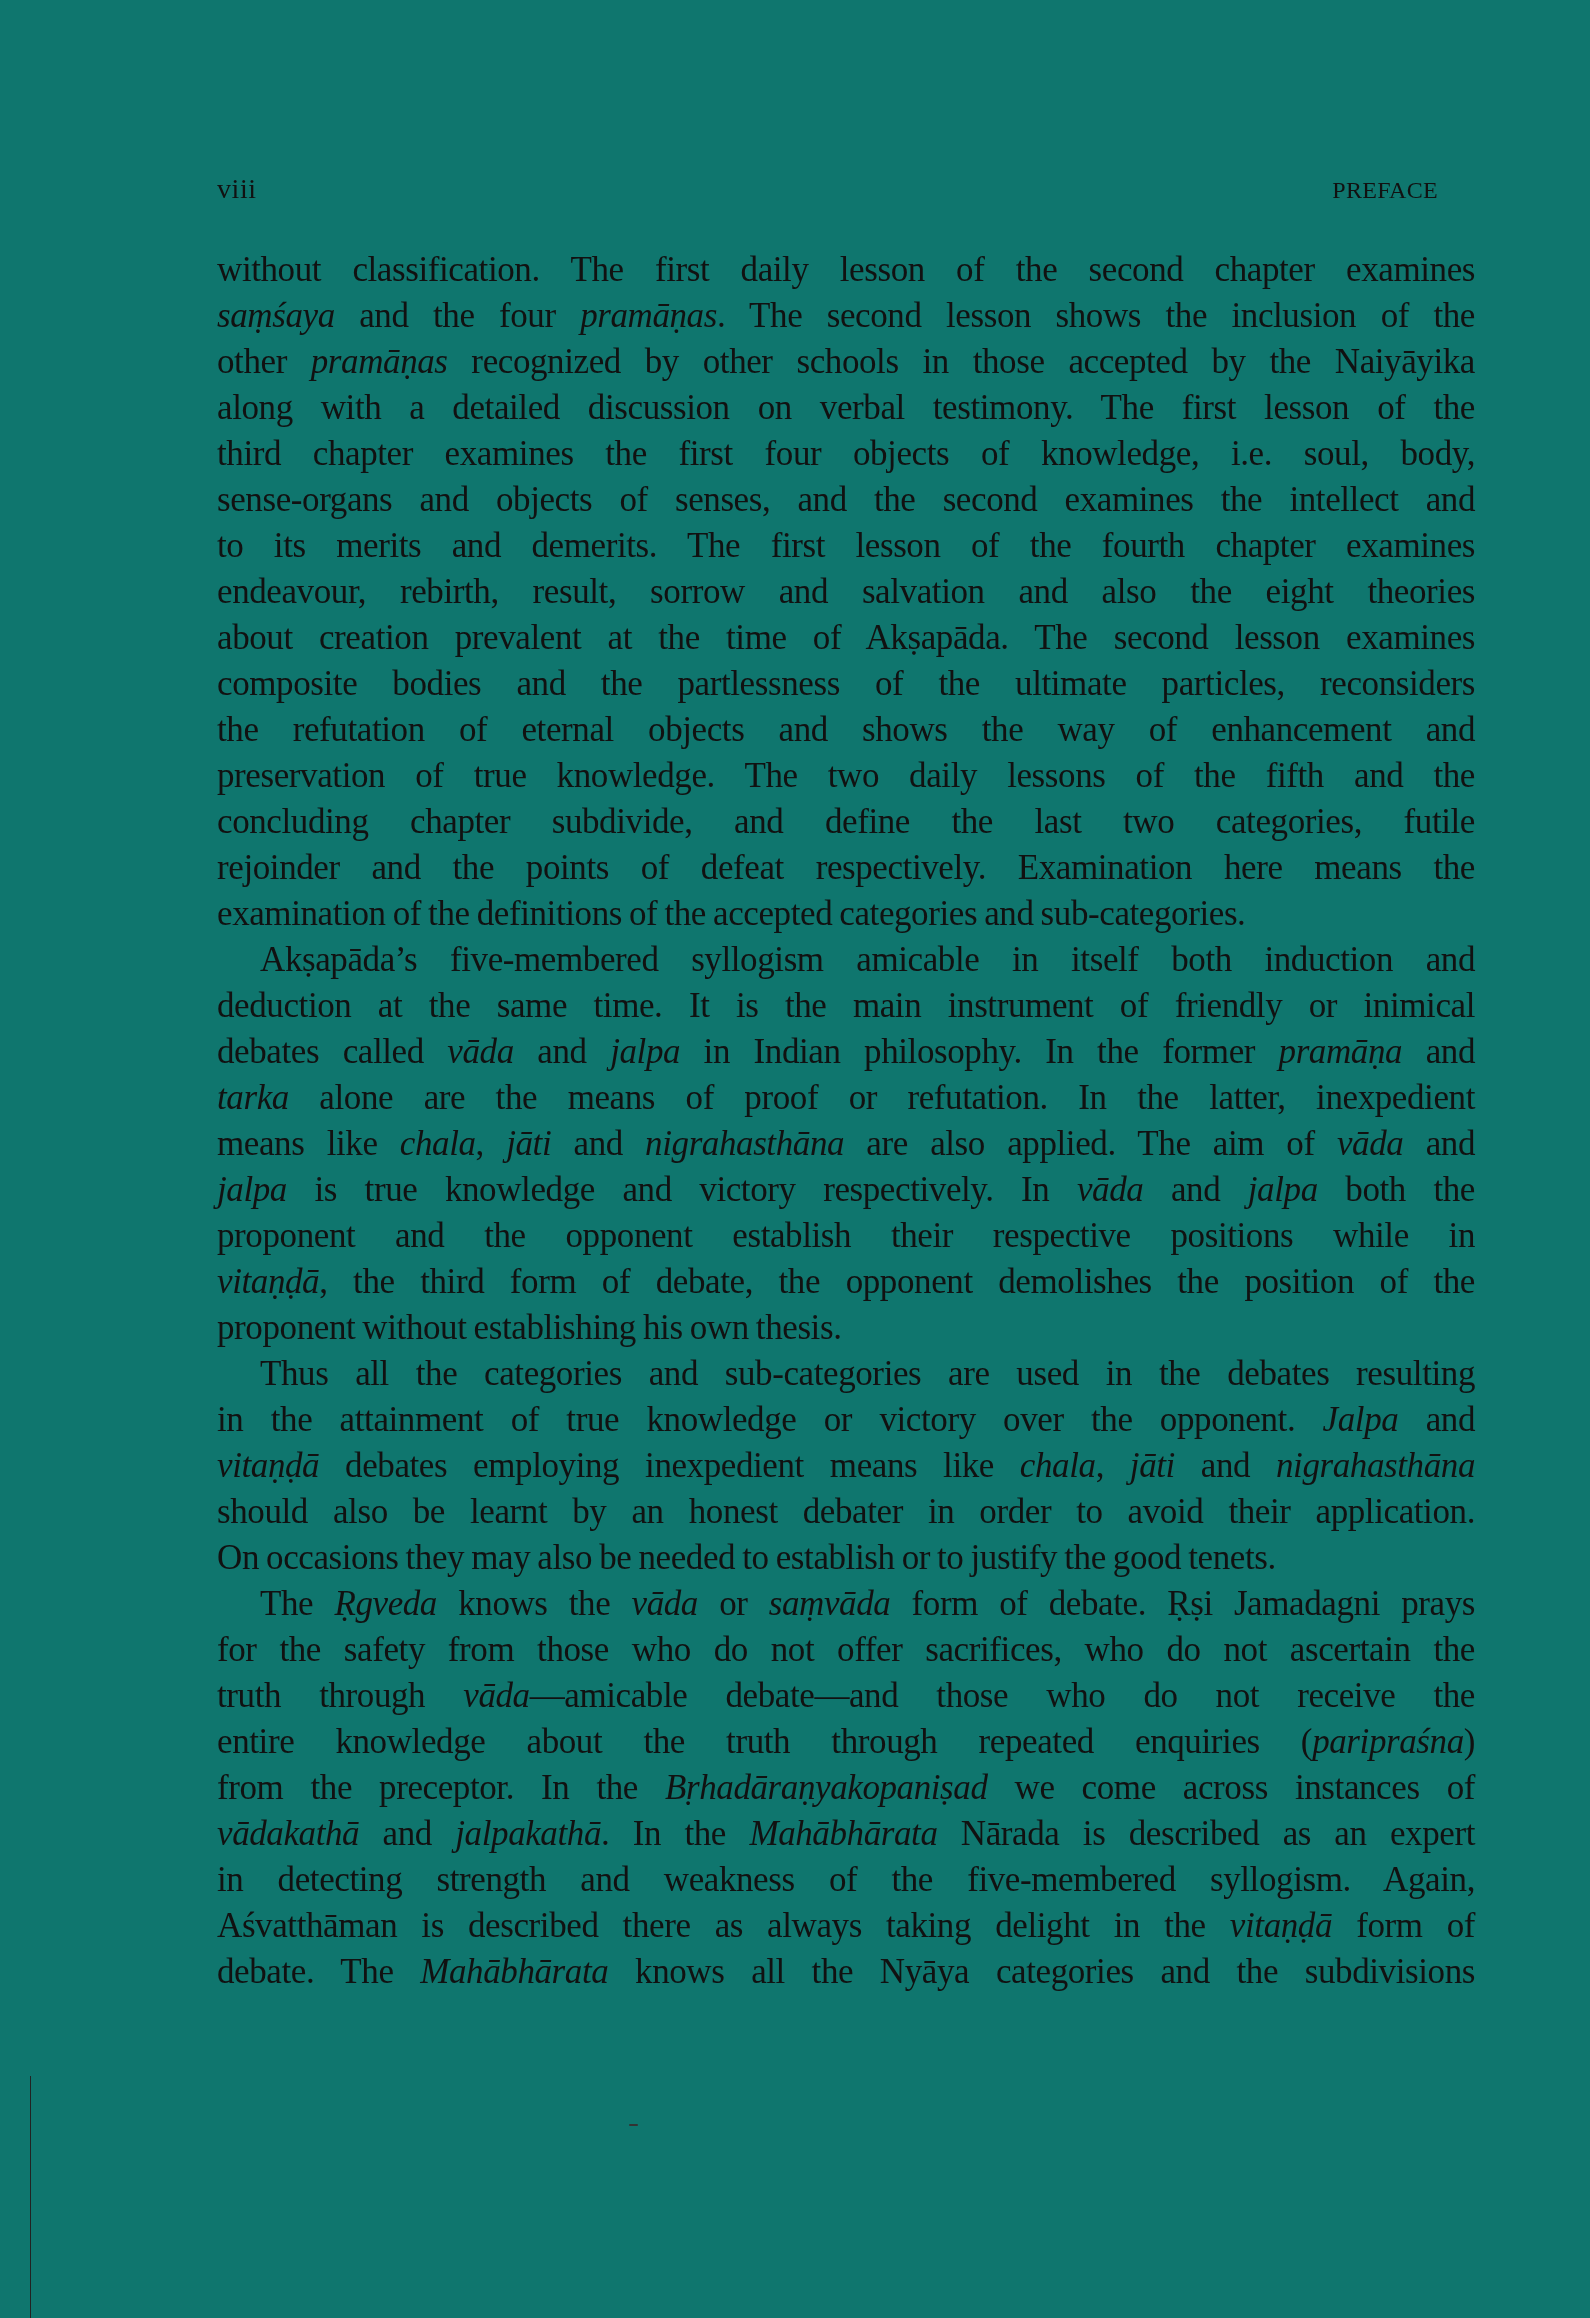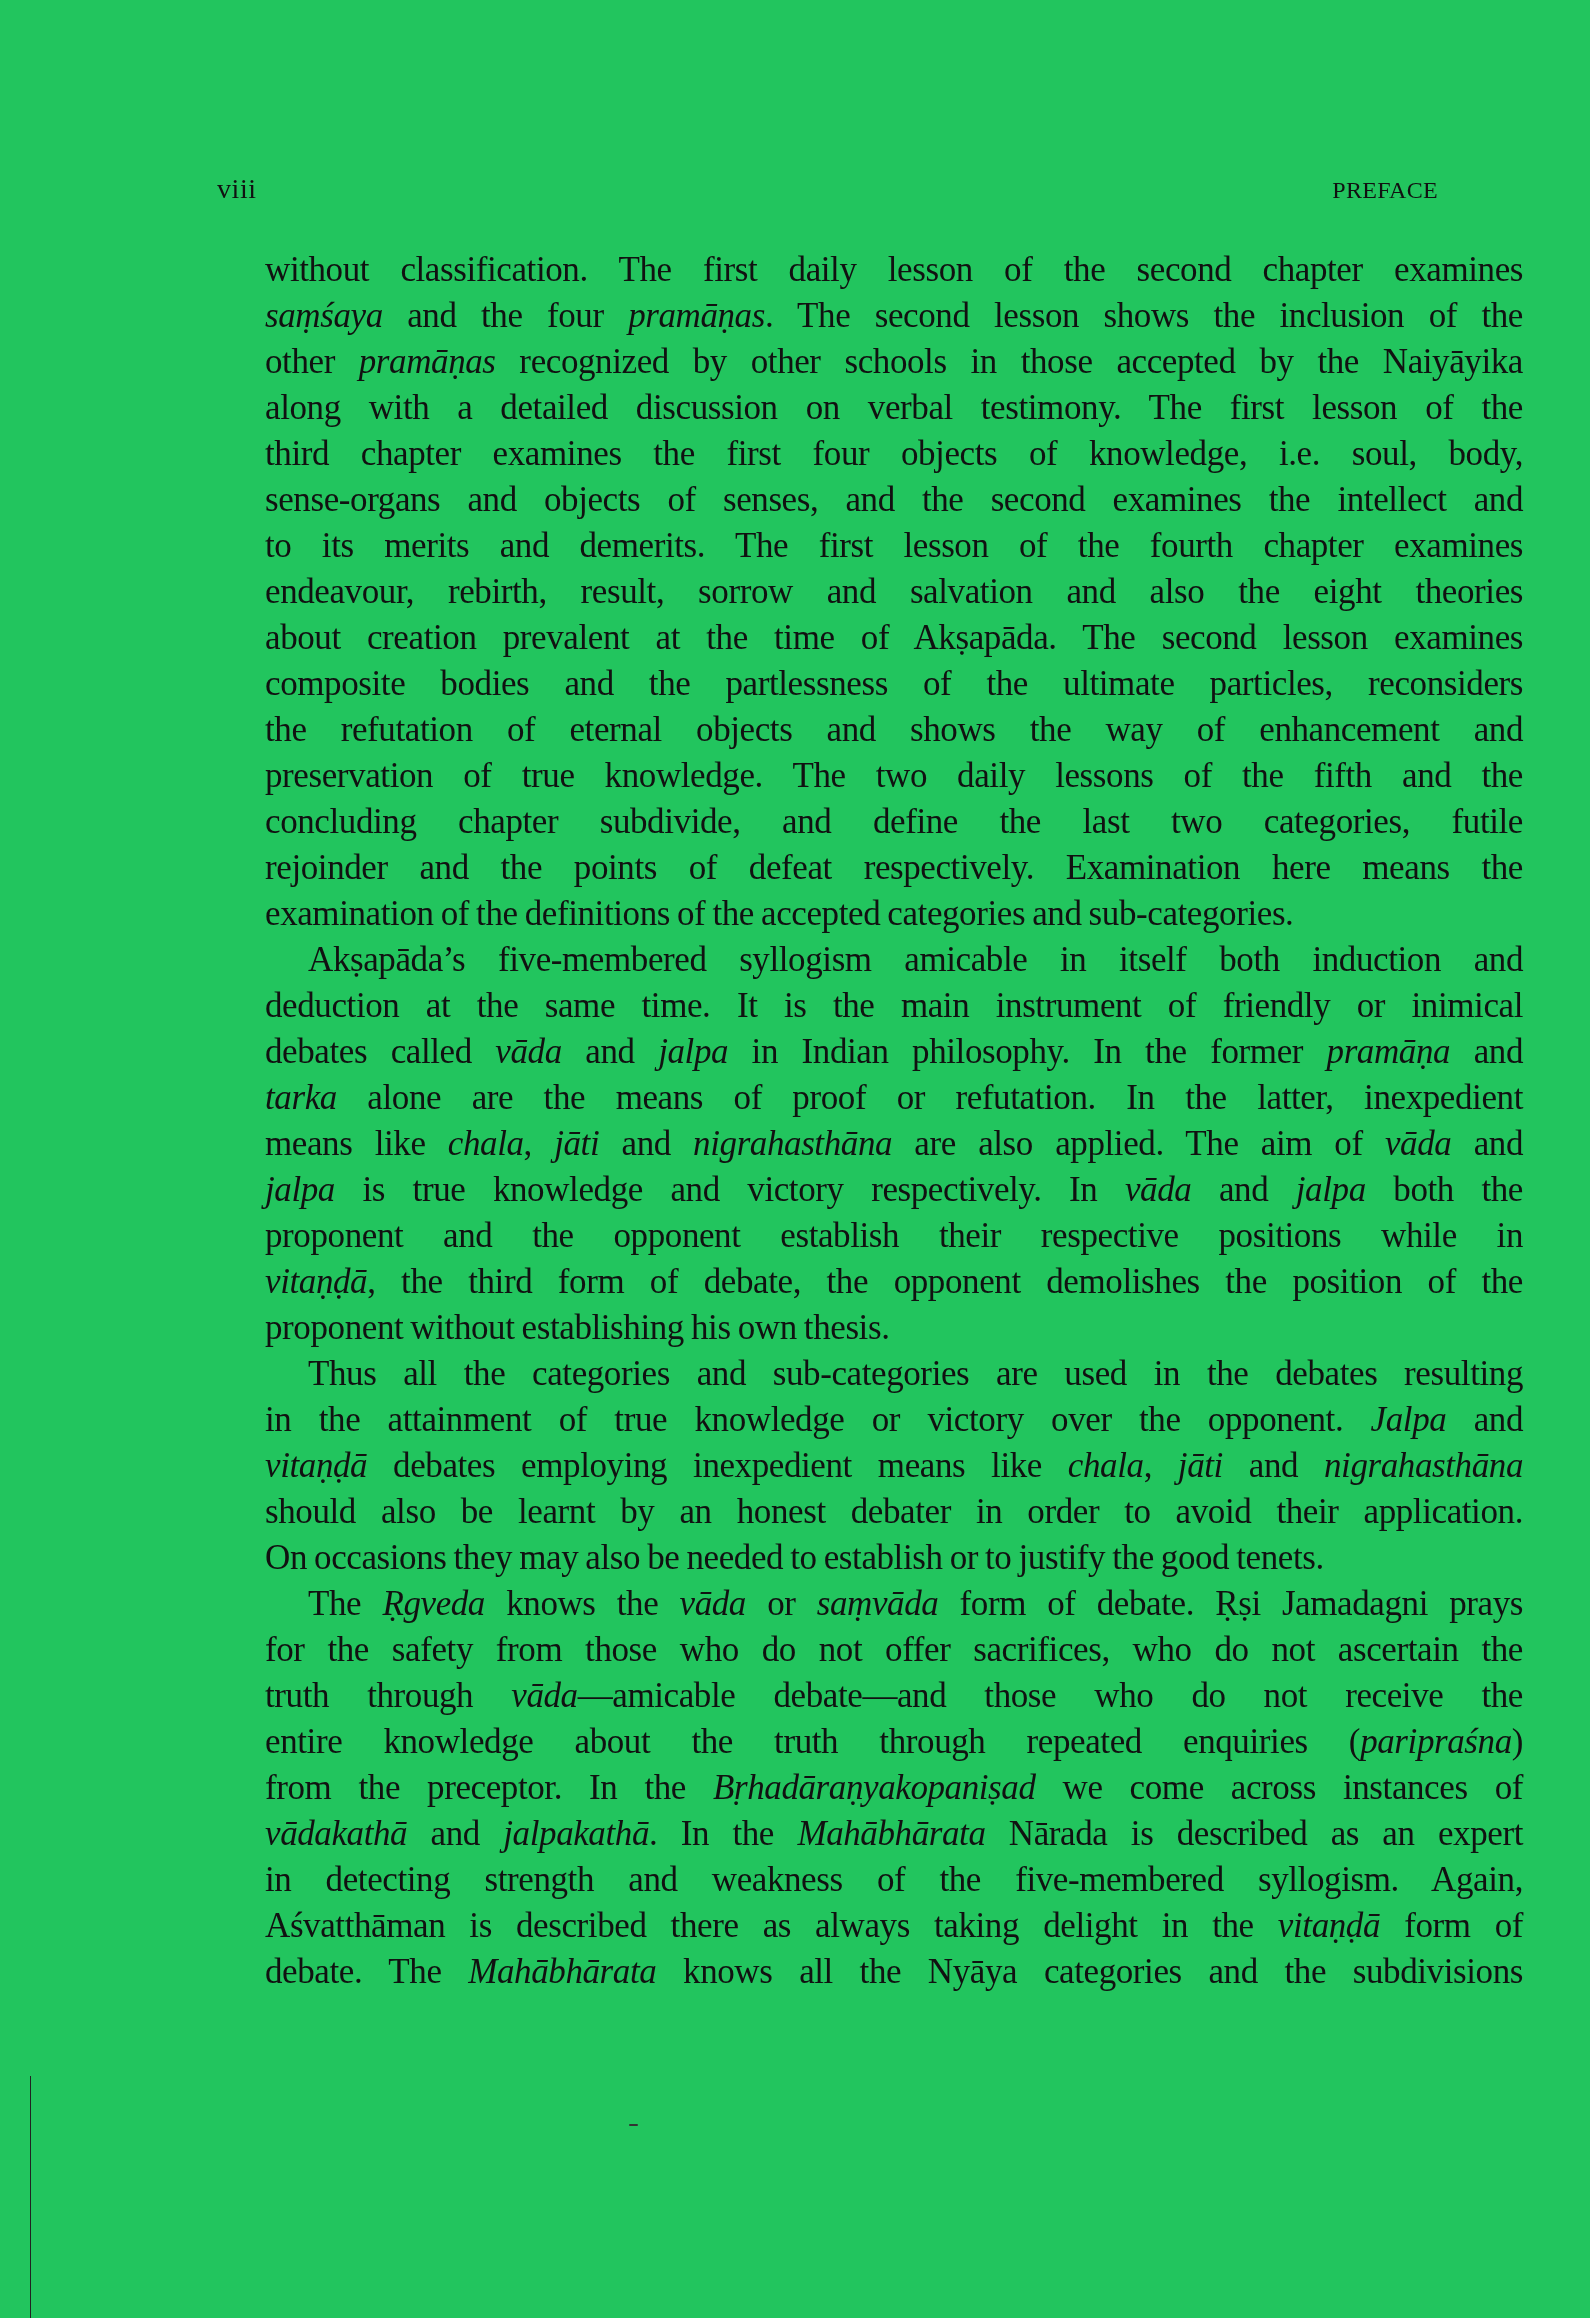--- a/index.html
+++ b/index.html
@@ -12,21 +12,21 @@
     height: 2319px;
     position: relative;
     overflow: hidden;
     color: #111111;
     font-family: "Liberation Serif", "DejaVu Serif", serif;
   }
   .page {
     position: absolute;
     left: 0; top: 0;
     width: 1591px; height: 2319px;
-    background: #22c55e;
+    background: #0f766e;
   }
   .running-head {
     position: absolute;
     top: 173px;
     left: 217px;
     width: 1221px;
     height: 38px;
   }
   .folio {
     position: absolute;
@@ -42,21 +42,20 @@
     top: 3.8px;
     text-align: right;
     font-size: 24px;
     letter-spacing: 0.3px;
   }
   .text-block {
     position: absolute;
     left: 217px;
     top: 247px;
     width: 1258px;
-    margin-left: 48px;
   }
   .line {
     display: block;
     height: 46px;
     line-height: 46px;
     font-size: 35px;
     white-space: nowrap;
     text-align: justify;
     text-align-last: justify;
     letter-spacing: -0.4px;

